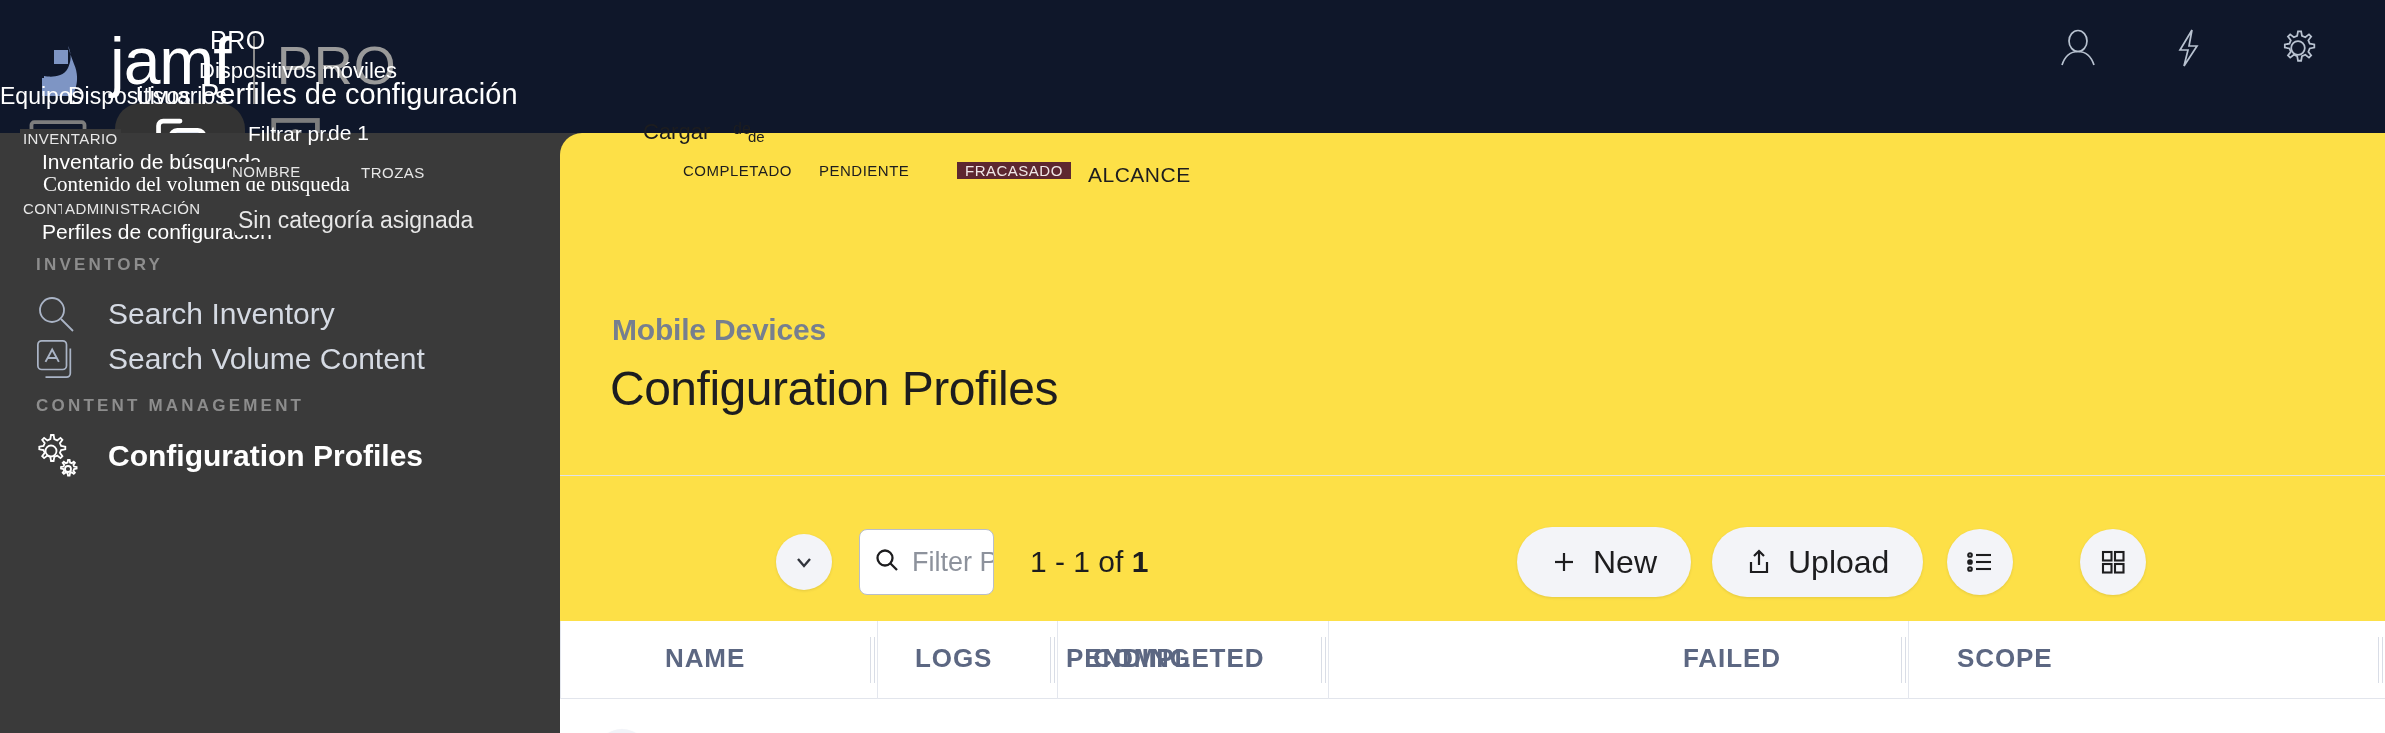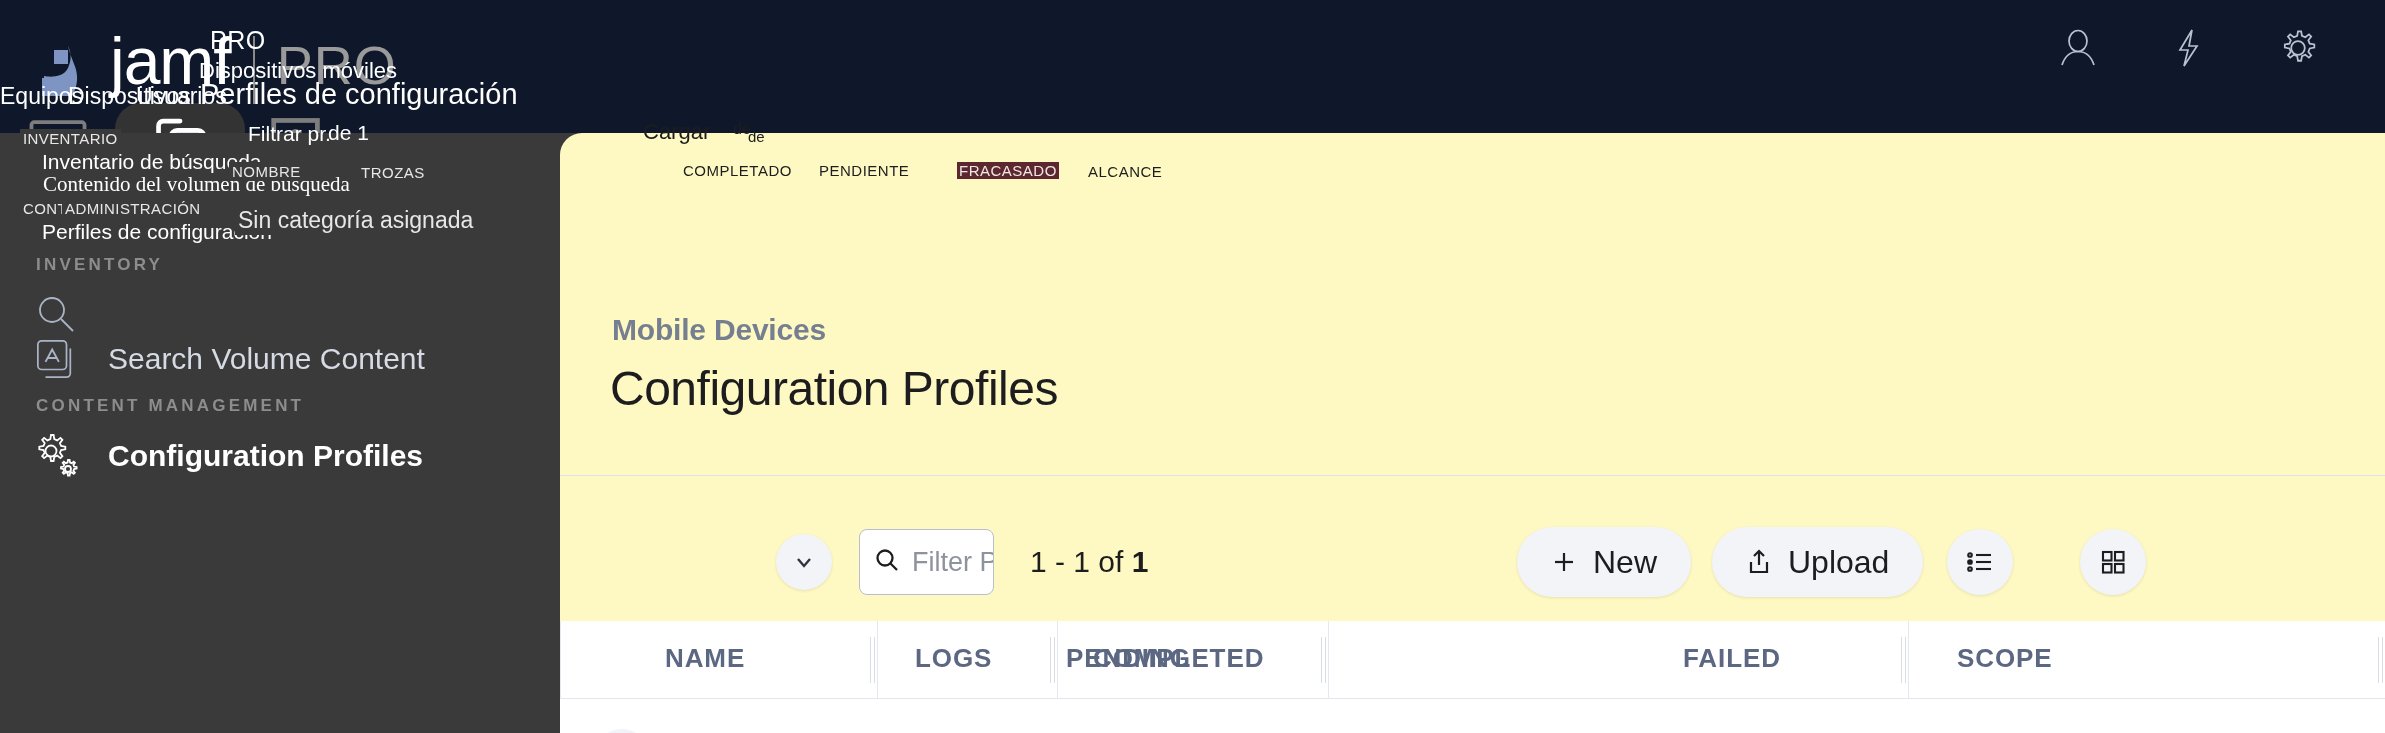--- a/index.html
+++ b/index.html
@@ -72,21 +72,21 @@
   .side-item .ico { width: 52px; height: 46px; display: flex; align-items: center; justify-content: center; }
   .side-item .ico svg { stroke: #aab4c6; fill: none; stroke-width: 1.8; }
   .side-item .lbl { font-size: 30px; color: #d5dae3; white-space: nowrap; }
   .side-item.active .lbl { color: #ffffff; font-weight: 700; }
   .side-item.active .ico svg { stroke: #ffffff; }
 
   
   .content {
     position: absolute; left: 560px; top: 133px;
     width: 1825px; height: 600px;
-    background: #fef9c3;
+    background: #fde047;
     border-top-left-radius: 22px;
   }
   .breadcrumb {
     position: absolute; left: 52px; top: 180px;
     font-size: 30px; font-weight: 700; color: #767f8f;
     letter-spacing: -0.2px;
   }
   .page-title {
     position: absolute; left: 50px; top: 228px;
     font-size: 48px; color: #1d1d1f; font-weight: 400;
@@ -268,20 +268,21 @@
     <div class="sidebar">
       <div class="side-group-label" style="left:36px; top:122px;">INVENTORY</div>
 
       <div class="side-item" style="left:30px; top:155px;">
         <span class="ico">
           <svg viewBox="0 0 44 44" width="44" height="44">
             <circle cx="18" cy="18" r="12"></circle>
             <line x1="27" y1="27" x2="39" y2="39"></line>
           </svg>
         </span>
+        <span class="lbl">Search Inventory</span>
       </div>
 
       <div class="side-item" style="left:30px; top:200px;">
         <span class="ico">
           <svg viewBox="0 0 44 44" width="42" height="42">
             <rect x="3" y="3" width="30" height="30" rx="4"></rect>
             <path d="M37 11 v26 a4 4 0 0 1 -4 4 H11"></path>
             <path d="M11 25 L18 12 L25 25 M13.5 21 H22.5" stroke-width="2"></path>
           </svg>
         </span>
@@ -418,17 +419,17 @@
     <div class="ov ov-chip" style="left:229px; top:162px; font-size:15px; letter-spacing:0.5px;">NOMBRE</div>
     <div class="ov ov-chip" style="left:358px; top:163px; font-size:15px; letter-spacing:0.5px;">TROZAS</div>
     <div class="ov ov-chip" style="left:235px; top:206px; font-size:23px;">Sin categoría asignada</div>
 
     <div class="ov ov-dark" style="left:643px; top:119px; font-size:22px;">Cargar</div>
     <div class="ov ov-dark" style="left:733px; top:120px; font-size:16px;">de</div>
     <div class="ov ov-dark" style="left:748px; top:128px; font-size:15px;">de</div>
 
     <div class="ov ov-dark" style="left:683px;  top:162px; font-size:15px; letter-spacing:0.5px;">COMPLETADO</div>
     <div class="ov ov-dark" style="left:819px;  top:162px; font-size:15px; letter-spacing:0.5px;">PENDIENTE</div>
-    <div class="ov" style="left:957px;  top:162px; font-size:15px; letter-spacing:0.5px; color:#f0e6e6; background:#5d2730; padding:0 2px;">FRACASADO</div>
-    <div class="ov ov-dark" style="left:1088px; top:163px; font-size:15px; letter-spacing:0.5px;">ALCANCE</div>
+    <div class="ov" style="left:957px;  top:162px; font-size:15px; letter-spacing:0.5px; color:#f0e6e6; background:#5d2730; padding:0 8px;">FRACASADO</div>
+    <div class="ov ov-dark" style="left:1088px; top:163px; font-size:21px; letter-spacing:0.5px;">ALCANCE</div>
   </div>
 
 </div>
 
 </body></html>

